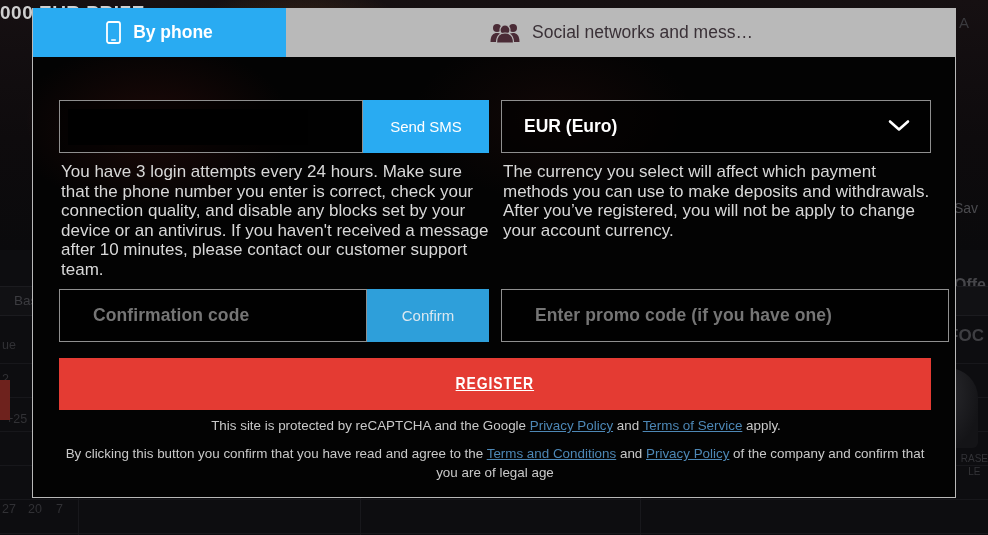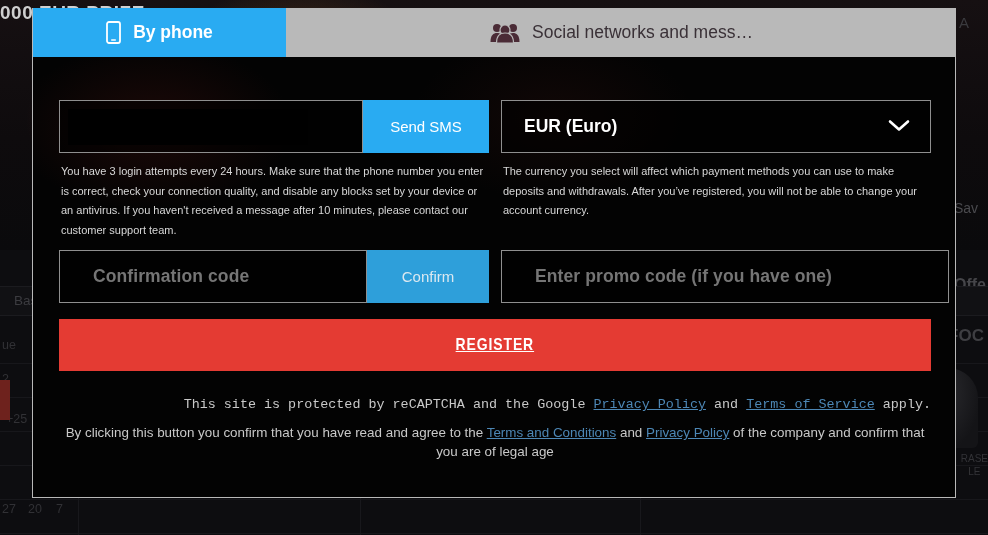--- a/index.html
+++ b/index.html
@@ -142,39 +142,39 @@
   .btn-blue.dim { background: #31a9e8; color: #e9f7ff; opacity: .94; }
 
   .select-field {
     position: relative; height: 53px; border: 1px solid #8f8f8f;
     background: rgba(0,0,0,.55); display: flex; align-items: center;
     padding: 0 22px; color: #fff; font-size: 17.5px; font-weight: bold; cursor: pointer;
   }
   .chev { position: absolute; right: 20px; top: 50%; transform: translateY(-50%); }
 
   .help {
-    color: #d8d8d8; font-size: 11px; line-height: 19.5px;
+    color: #d8d8d8; font-size: 17px; line-height: 19.5px;
     margin-top: 9px; padding-left: 2px;
   }
 
   .row2 { margin-top: 10px; }
 
   .register {
     margin-top: 16px; width: 872px; height: 52px;
     background: #e43b33; border: none; cursor: pointer;
     color: #fff; font-size: 17px; font-weight: bold; letter-spacing: 1.1px;
     font-family: "Liberation Sans Narrow", "Liberation Sans", sans-serif;
     display: flex; align-items: center; justify-content: center;
     transform: scaleX(1);
     text-decoration: underline;
   }
   .register span { display: inline-block; transform: scaleX(.82); }
 
   .legal-recaptcha {
-    margin-top: 26px; color: #c9c9c9; font-size: 13.4px; text-align: right; padding-left: 2px; font-family: Liberation Mono, monospace;
+    margin-top: 8px; color: #c9c9c9; font-size: 13.4px; text-align: center; padding-left: 2px;
   }
   .legal-terms {
     margin-top: 11px; color: #c9c9c9; font-size: 13.4px; text-align: center;
     line-height: 19px; width: 872px;
   }
   a.lnk { color: #4d87b5; text-decoration: underline; cursor: pointer; }
 </style>
 </head>
 <body>
 
@@ -276,21 +276,21 @@
 
         <div class="col">
           <div class="select-field">
             <span>EUR (Euro)</span>
             <span class="chev">
               <svg width="22" height="14" viewBox="0 0 22 14">
                 <path d="M2 3 L11 11 L20 3" fill="none" stroke="#ffffff" stroke-width="2.6" stroke-linecap="round" stroke-linejoin="round"></path>
               </svg>
             </span>
           </div>
-          <div class="help">The currency you select will affect which payment methods you can use to make deposits and withdrawals. After you’ve registered, you will not be able to change your account currency.</div>
+          <div class="help">The currency you select will affect which payment methods you can use to make deposits and withdrawals. After you’ve registered, you will not be apply to change your account currency.</div>
         </div>
       </div>
 
       <div class="row row2">
         <div class="col">
           <div class="field-group">
             <input class="txtfield" style="outline: none;" placeholder="Confirmation code">
             <button class="btn-blue dim">Confirm</button>
           </div>
         </div>

